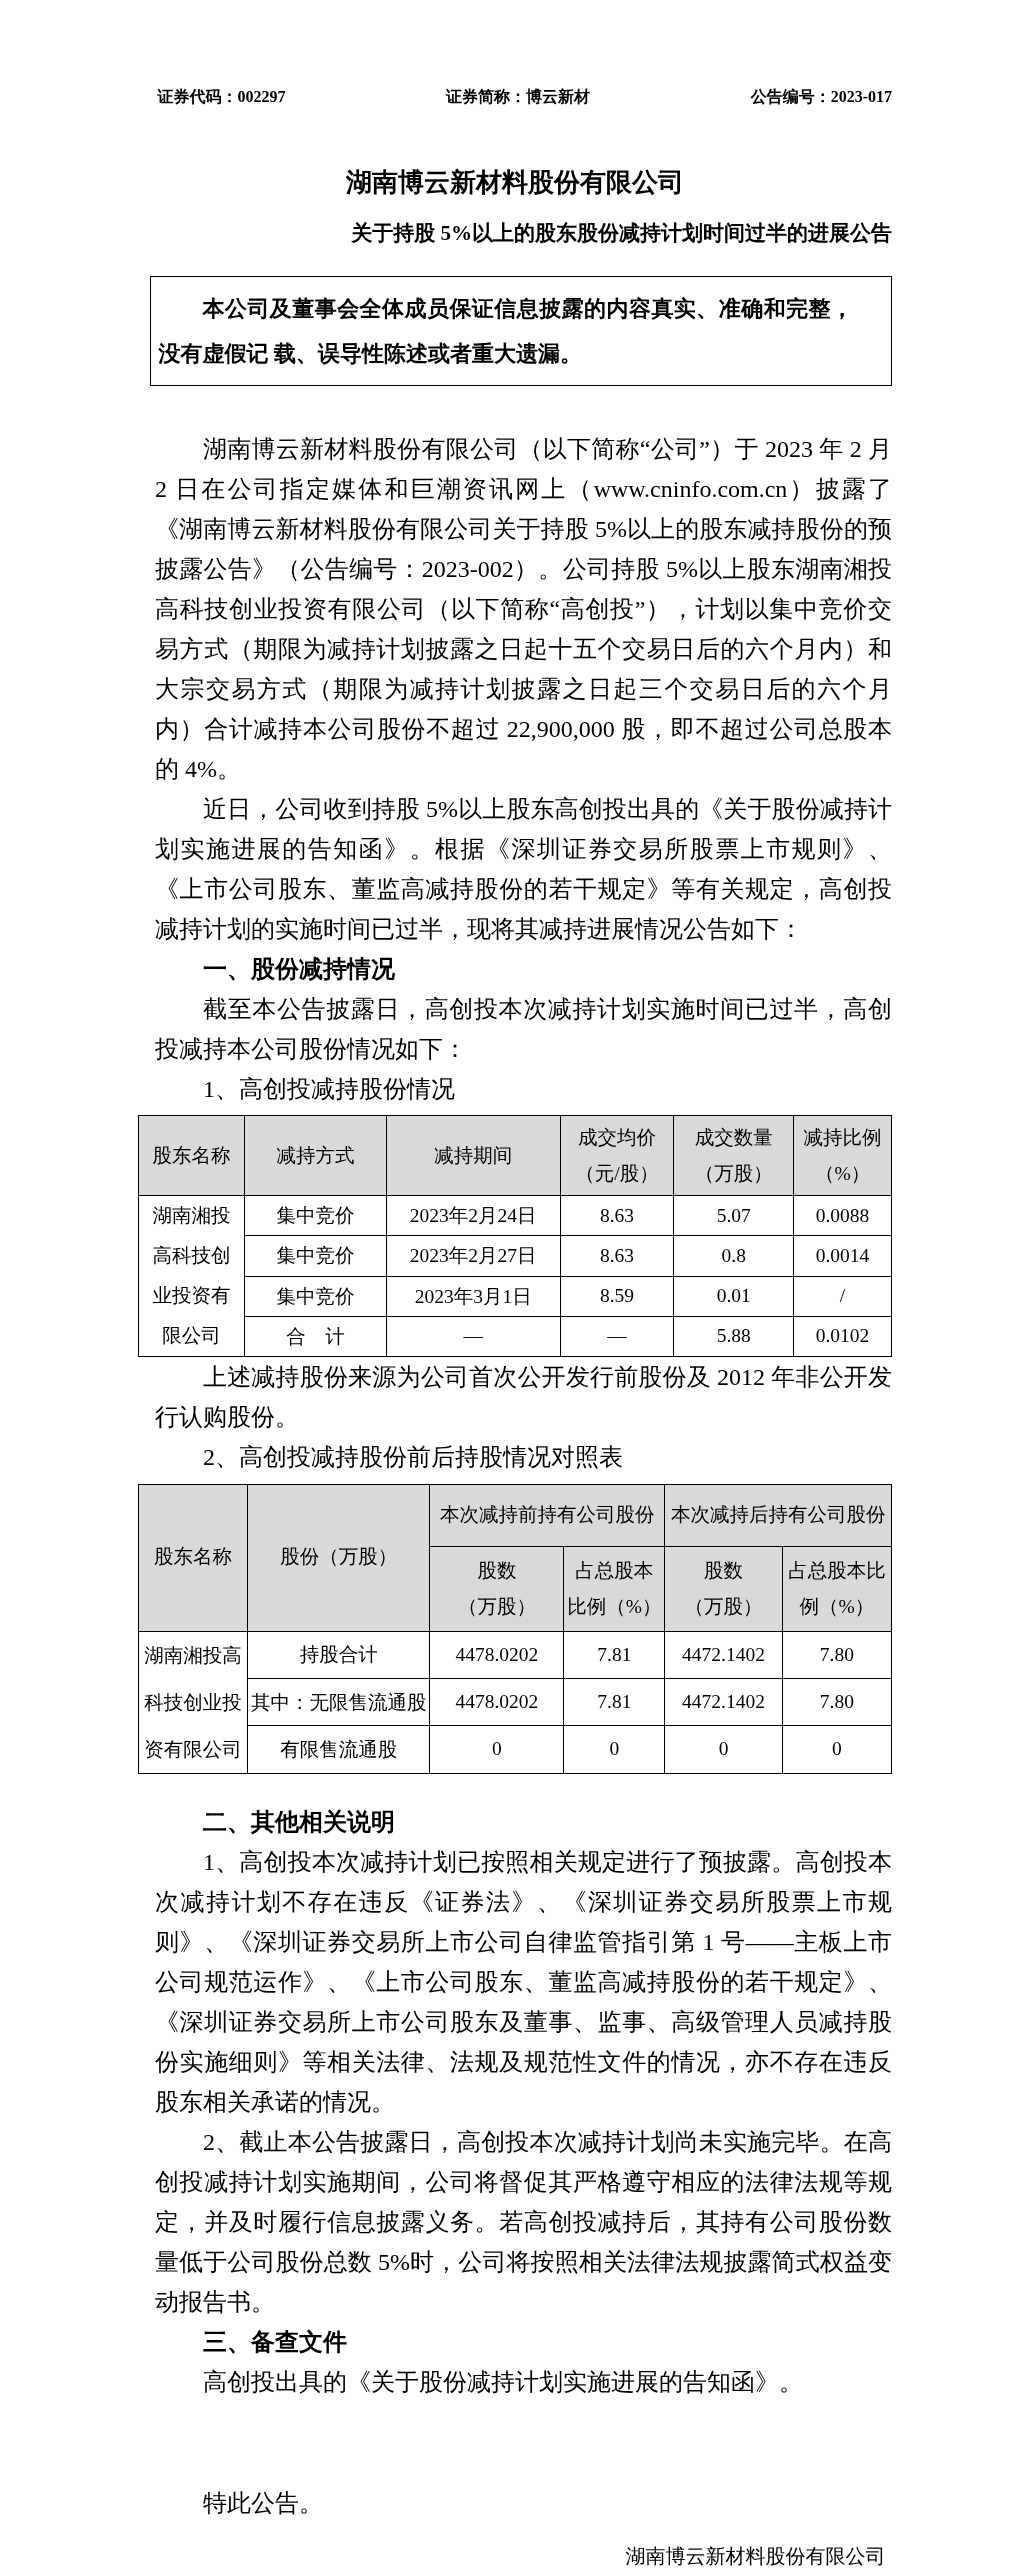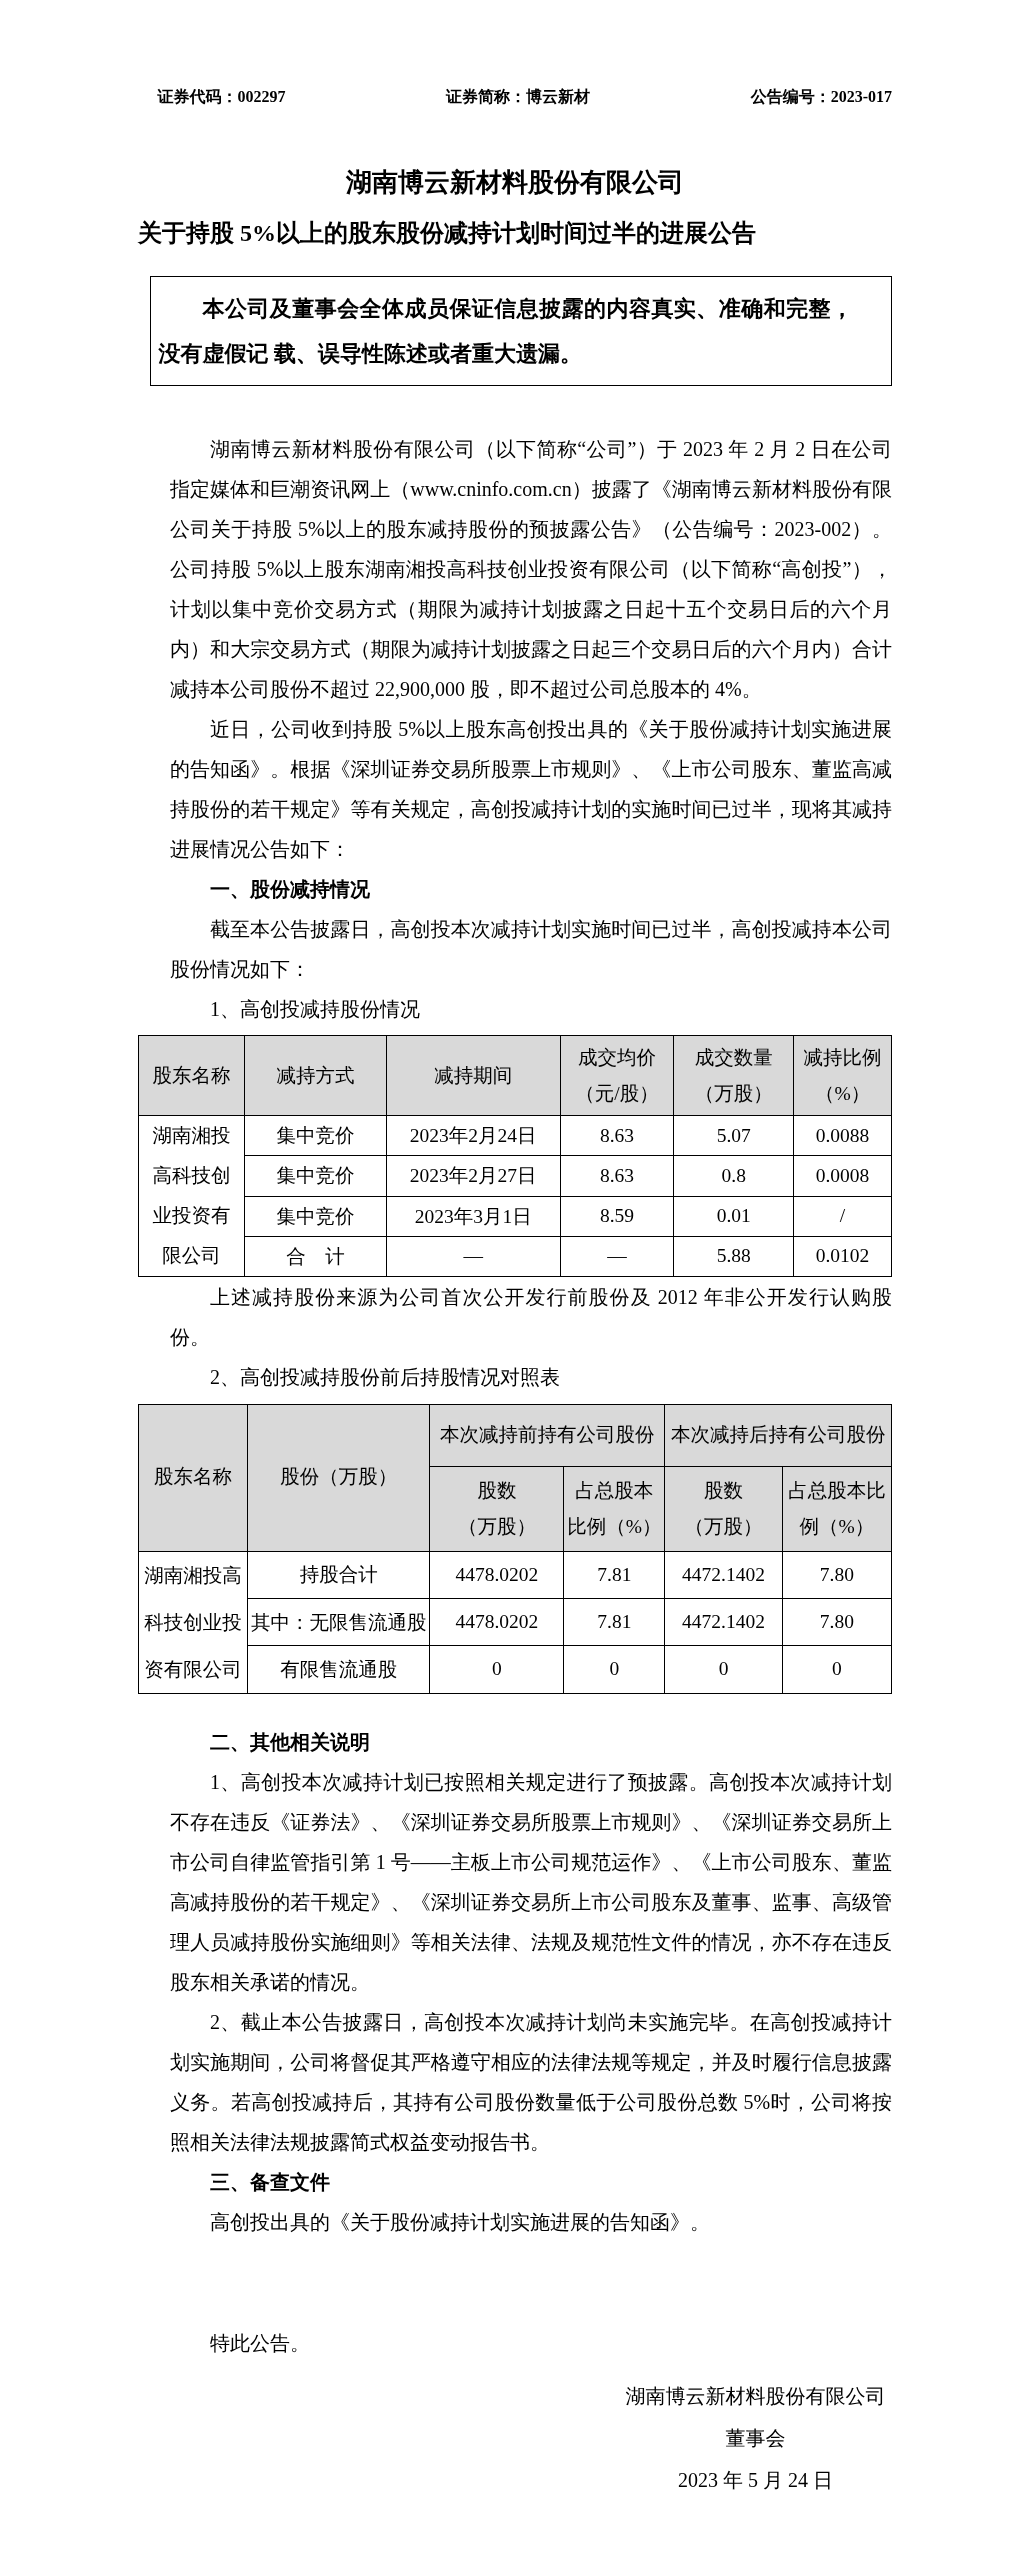--- a/index.html
+++ b/index.html
@@ -7,32 +7,32 @@
     width:1030px;min-height:2576px;
     font-family:"Liberation Serif","DejaVu Serif",serif;
     color:#000;
   }
   .page{box-sizing:border-box;width:1030px;min-height:2576px;padding:84px 138px 52px;}
   .meta-row{
     display:flex;justify-content:space-between;
     margin-left:19.5px;font-size:16px;font-weight:bold;line-height:26px;
   }
   .title{margin:56px 0 0;text-align:center;font-size:26px;font-weight:bold;line-height:34px;}
-  .subtitle{margin:15.6px 0 0;text-align:left;font-size:24px;font-weight:bold;line-height:34px;}
+  .subtitle{margin:15.6px 0 0;text-align:right;font-size:21px;font-weight:bold;line-height:34px;}
   .disclaimer{
     border:1.9px solid #000;
     margin:26px 0 0 11.7px;
     padding:9px 38px 9px 7.8px;
   }
   .disclaimer p{
     margin:0;font-size:22px;font-weight:bold;line-height:45px;
     text-indent:2em;text-align:justify;
   }
   .para{
-    margin:0 0 0 32px;font-size:20px;line-height:40px;
+    margin:0 0 0 17px;font-size:24px;line-height:40px;
     text-indent:2em;text-align:justify;
   }
   .first{margin-top:43px;}
   .heading{font-weight:bold;}
   table{width:100%;border-collapse:collapse;table-layout:fixed;}
   .t1{margin:6.5px 0 0;}
   .t2{margin:6.5px 0 0;}
   th,td{
     border:1.3px solid #000;text-align:center;vertical-align:middle;
     font-weight:normal;font-size:19.5px;padding:0 2.6px;
@@ -108,21 +108,21 @@
         <td>2023年2月24日</td>
         <td>8.63</td>
         <td>5.07</td>
         <td>0.0088</td>
       </tr>
       <tr>
         <td>集中竞价</td>
         <td>2023年2月27日</td>
         <td>8.63</td>
         <td>0.8</td>
-        <td>0.0008</td>
+        <td>0.0014</td>
       </tr>
       <tr>
         <td>集中竞价</td>
         <td>2023年3月1日</td>
         <td>8.59</td>
         <td>0.01</td>
         <td>/</td>
       </tr>
       <tr>
         <td>合　计</td>

